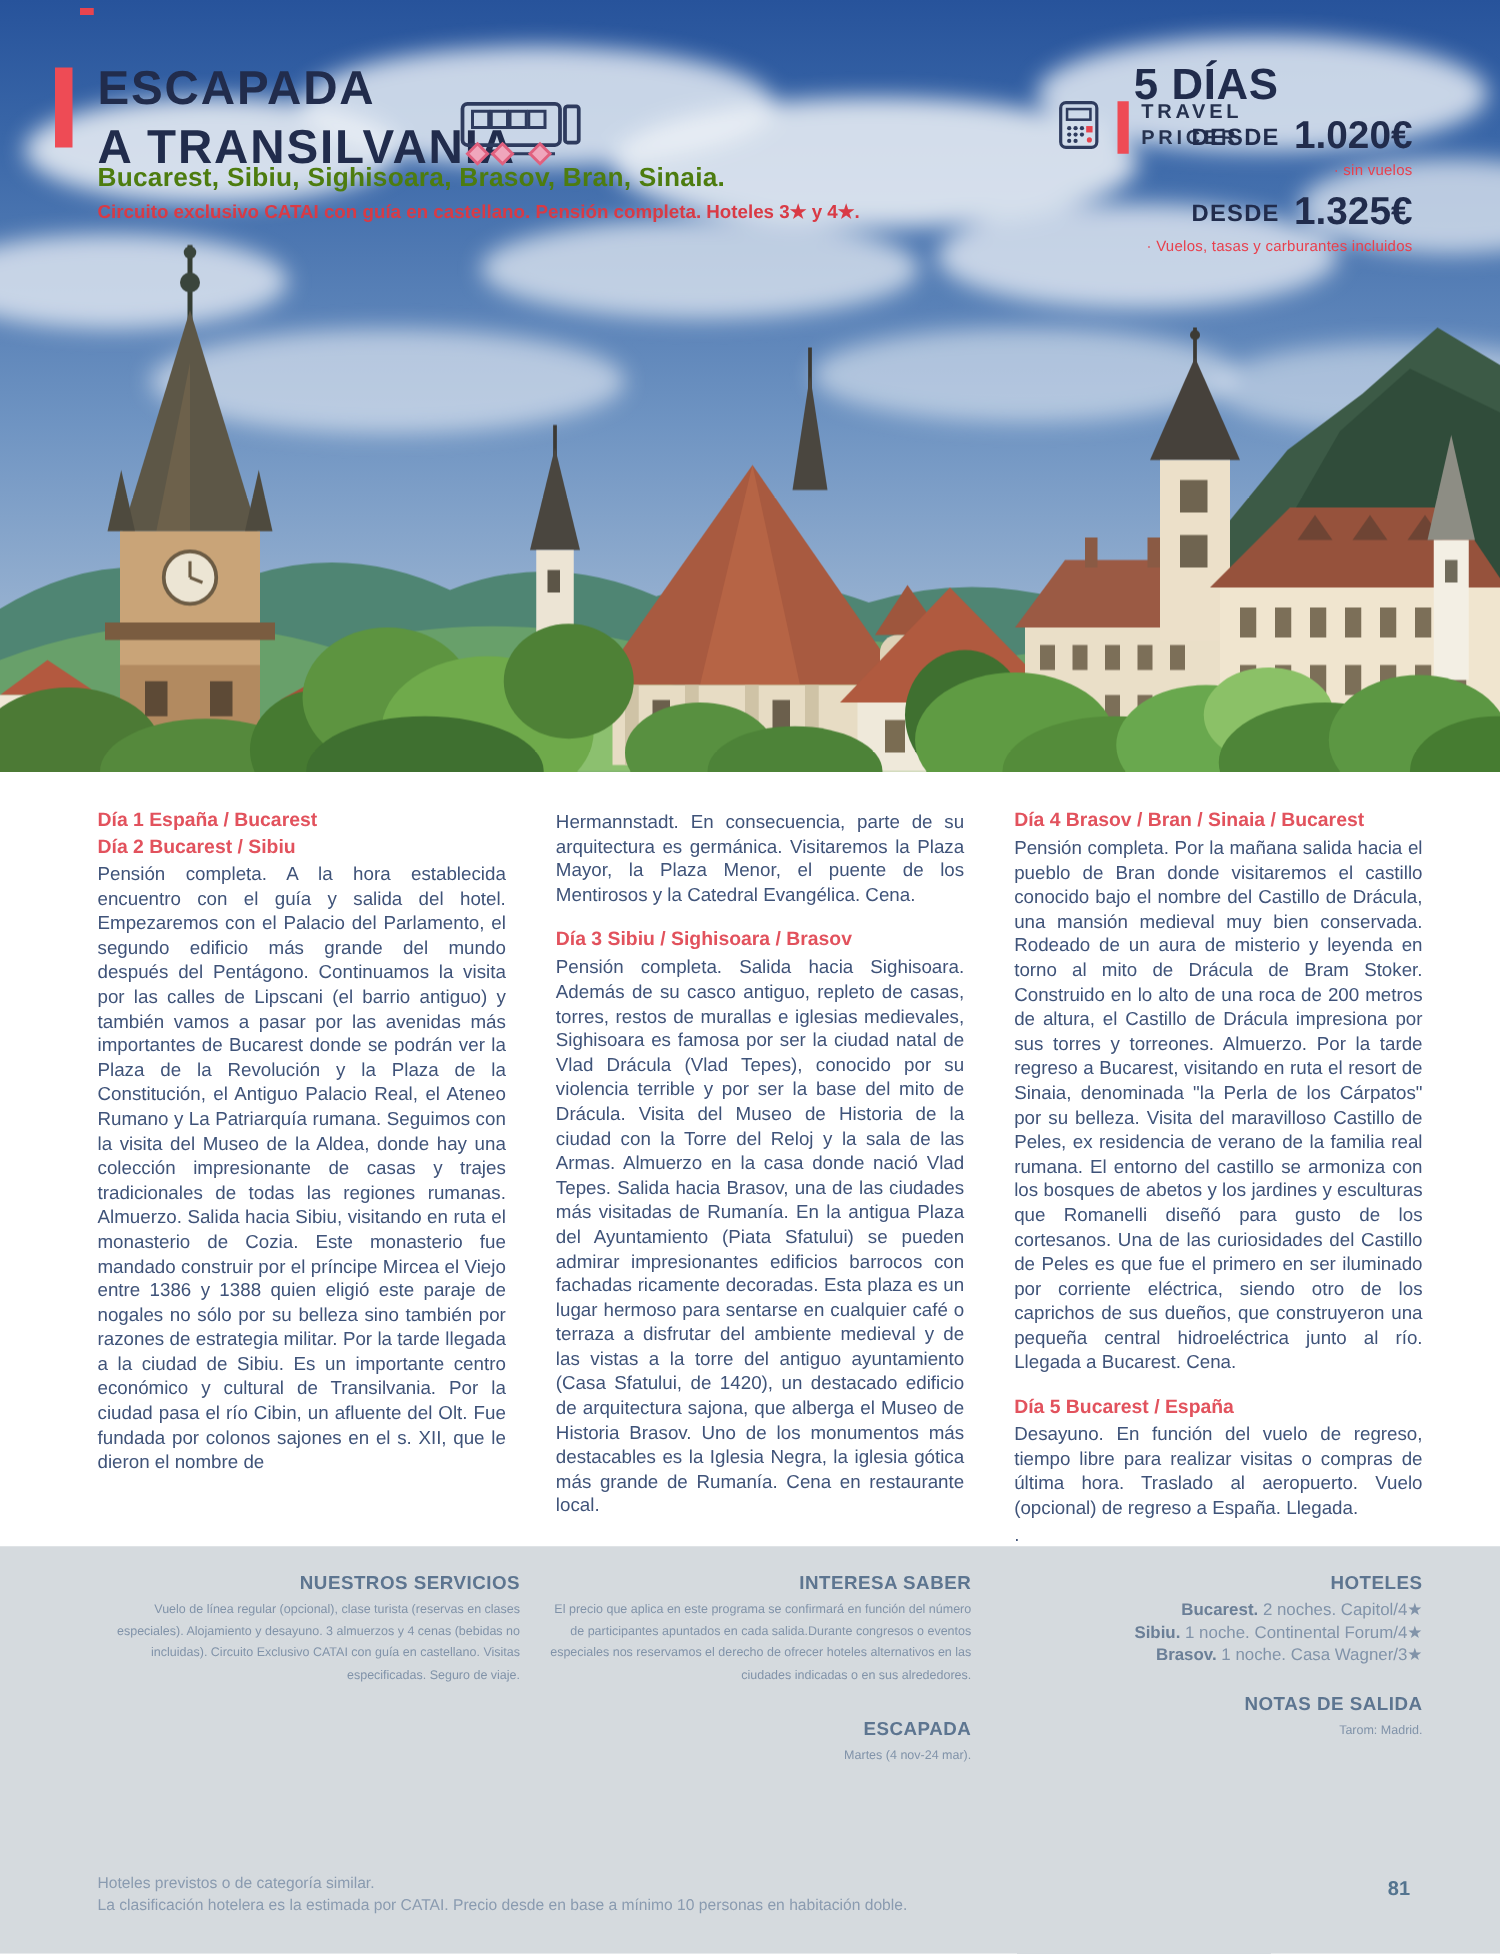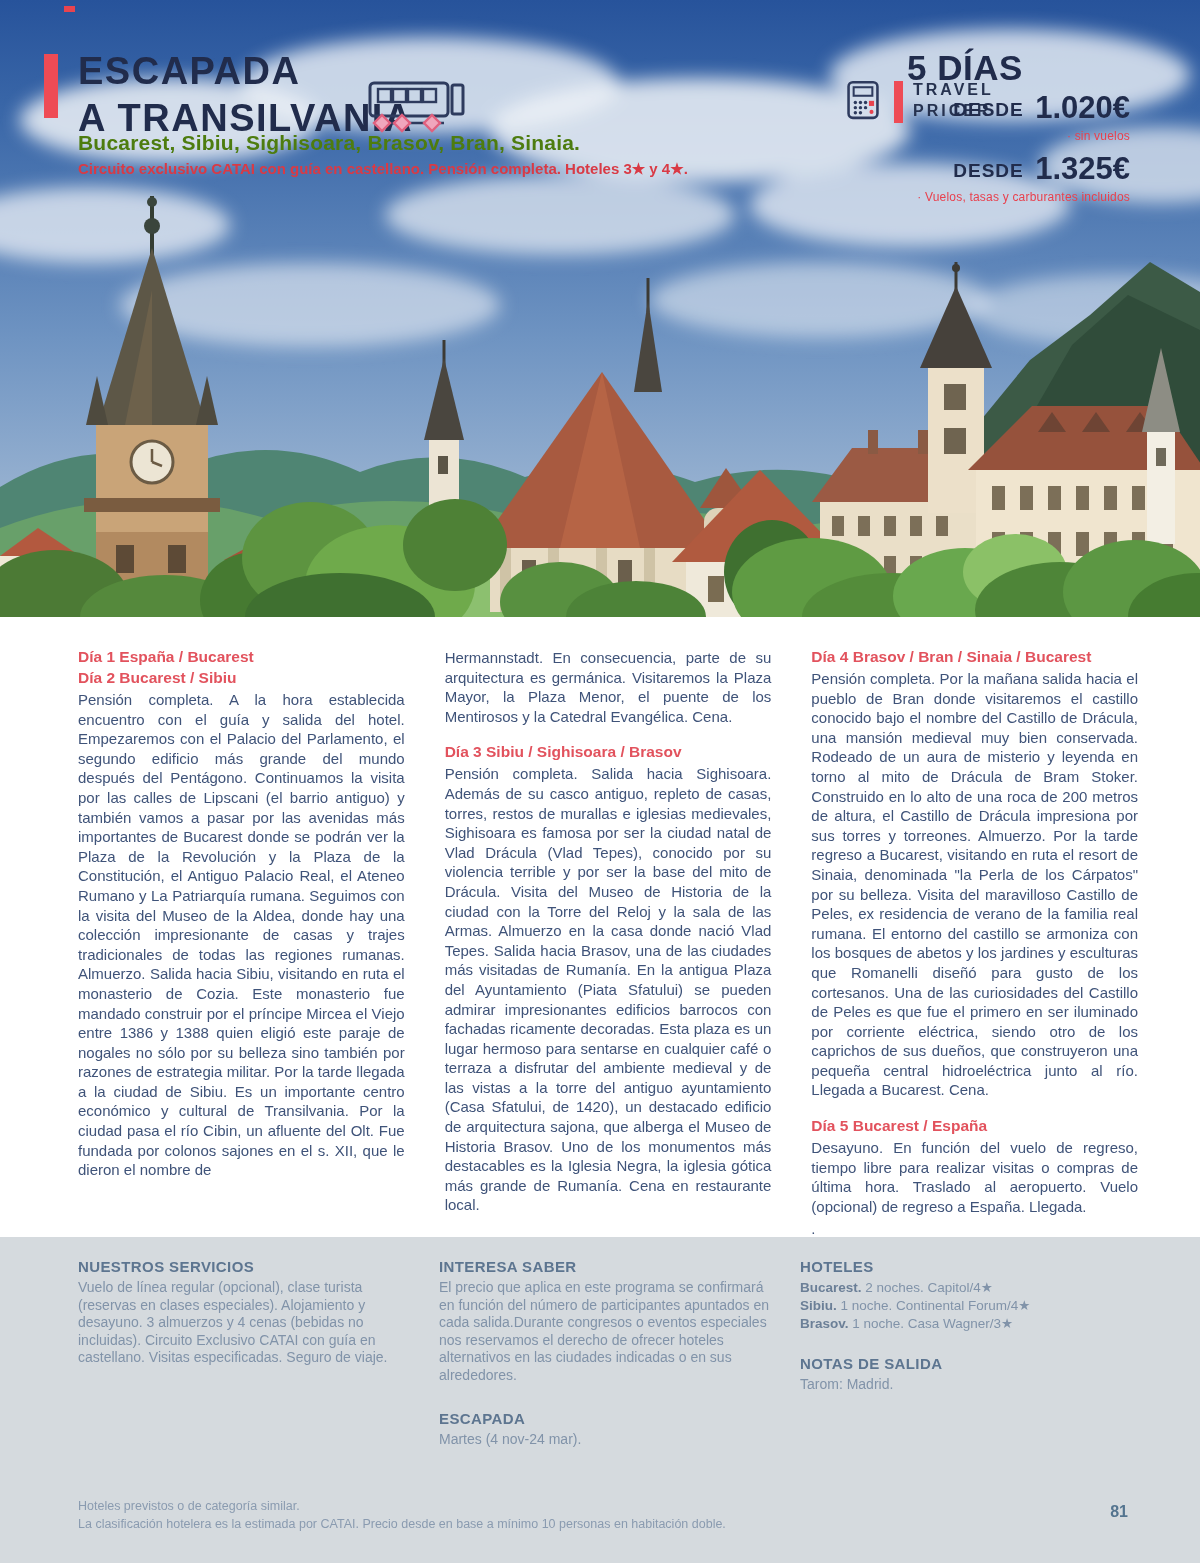--- a/index.html
+++ b/index.html
@@ -53,23 +53,23 @@
 
   
   .info-panel {
     position: absolute; left: 0; top: 1237px; width: 1200px; height: 326px;
     background: #d5dade;
   }
   .info-cols {
     position: absolute; top: 21px; left: 78px; width: 1060px;
     display: flex; justify-content: space-between;
   }
-  .info-col { width: 338px; }
+  .info-col { width: 338px; text-align: right; }
   .info-title { color: #5d7590; font-size: 15px; font-weight: 700; letter-spacing: 0.4px; margin-bottom: 4px; }
-  .info-body { color: #8193a9; font-size: 14px; line-height: 17.5px; }
+  .info-body { color: #8193a9; font-size: 10px; line-height: 17.5px; }
   .info-gap { margin-top: 26px; }
   .hotel-row { color: #8193a9; font-size: 13.5px; line-height: 18px; }
   .hotel-city { font-weight: 700; color: #6b7f97; }
 
   .panel-footer { position: absolute; left: 78px; bottom: 30px; color: #8a9bb0; font-size: 12.5px; line-height: 18px; }
   .page-number { position: absolute; right: 72px; bottom: 42px; color: #54748f; font-size: 16px; font-weight: 700; }
 </style>
 </head>
 <body>
 

